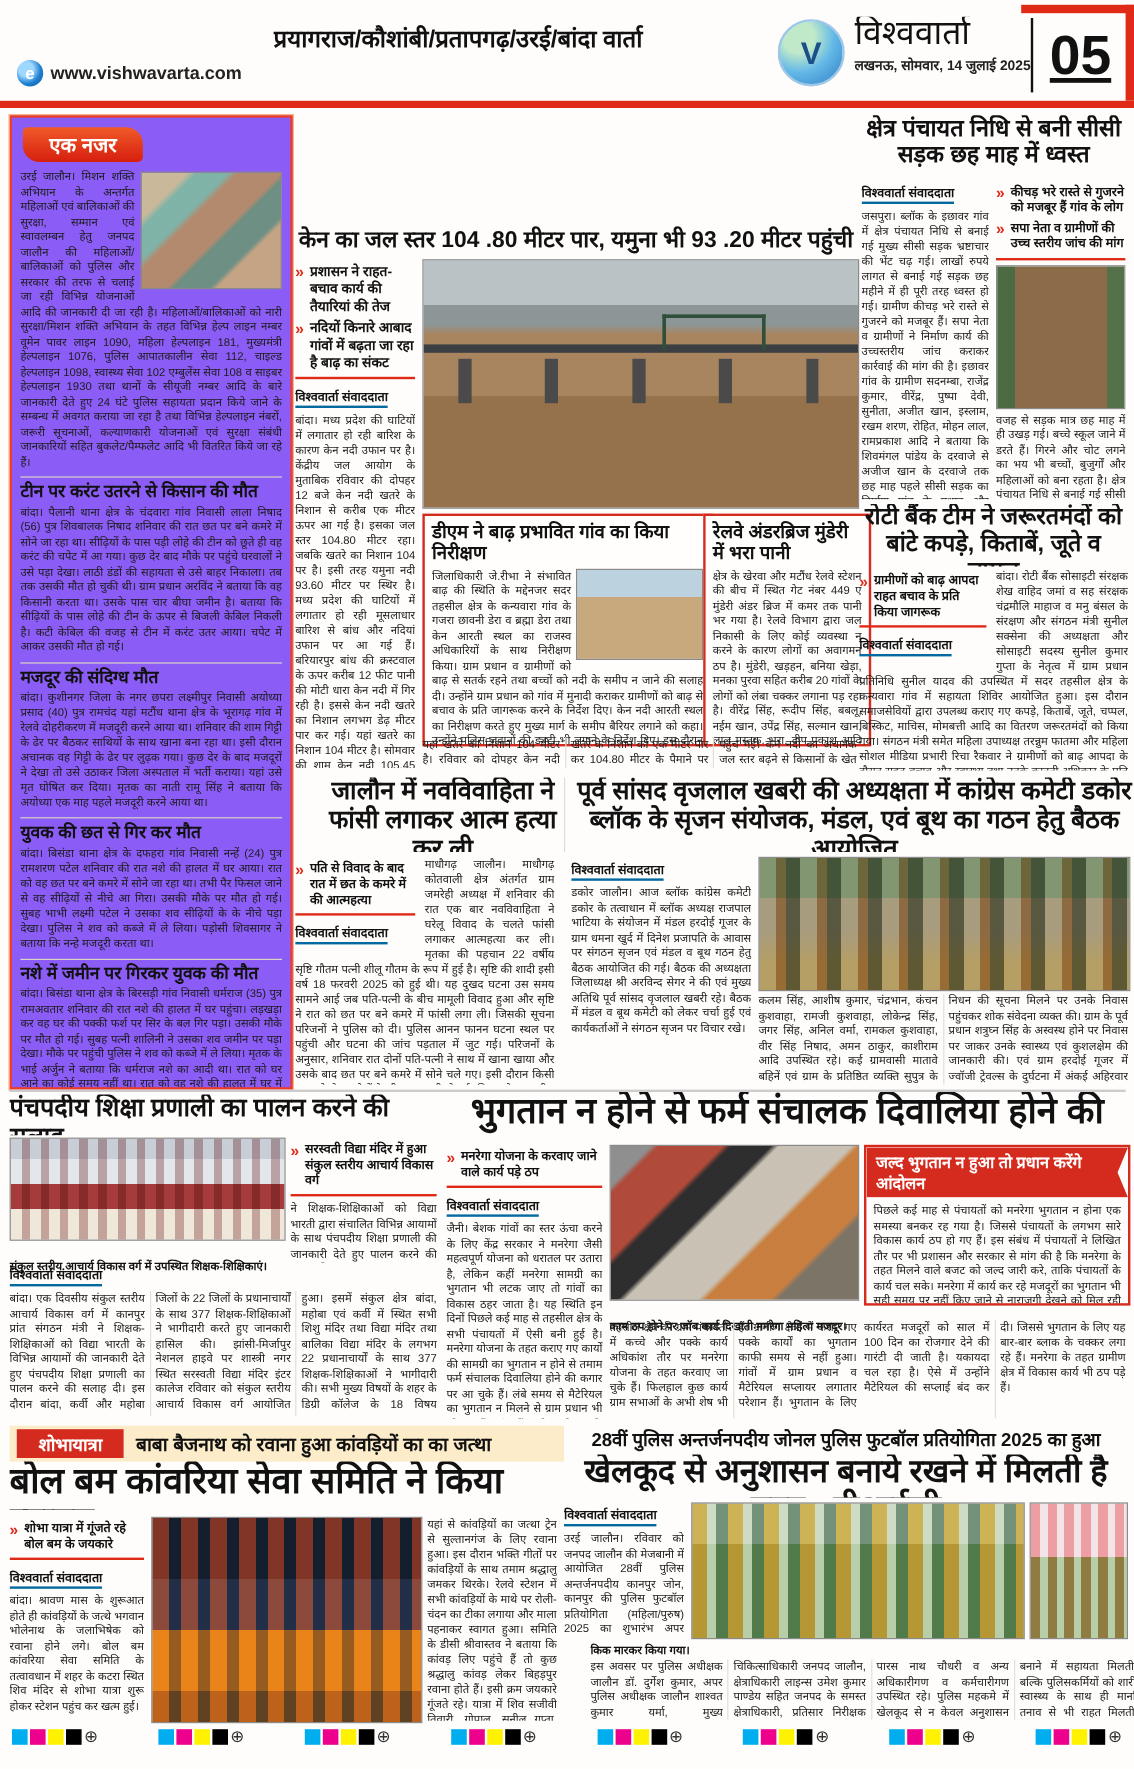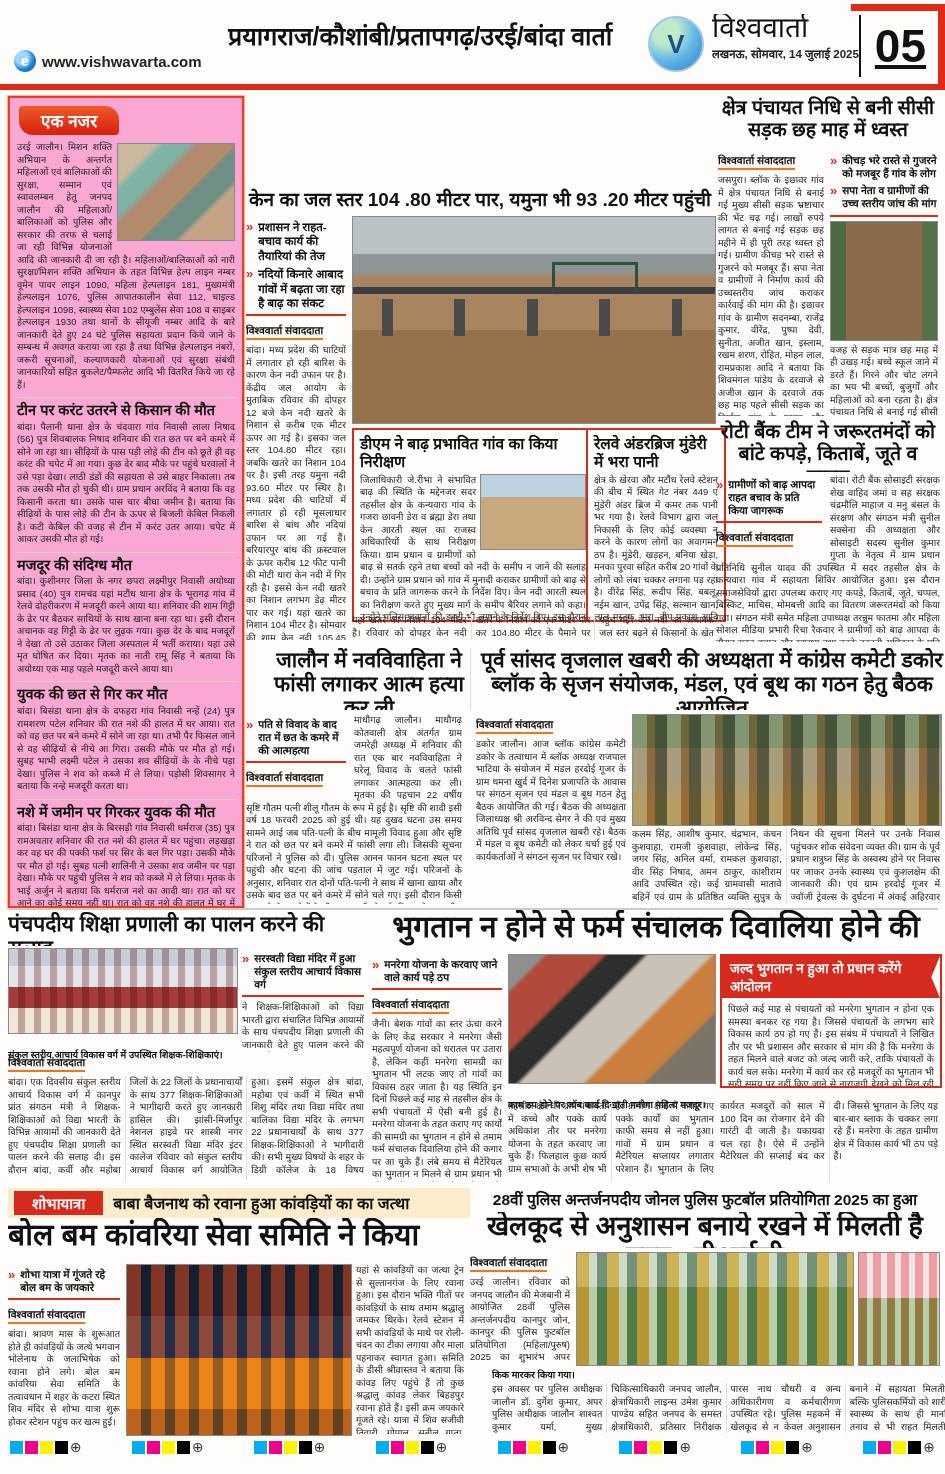--- a/index.html
+++ b/index.html
@@ -5,47 +5,47 @@
   html,body{margin:0;padding:0;background:#fff;}
   .page{position:relative;width:945px;height:1474px;background:#fffdfb;
         font-family:"Liberation Sans","DejaVu Sans",sans-serif;color:#111;overflow:hidden;}
   .abs{position:absolute;overflow:hidden;}
 
   
   .hdr-url{font-weight:bold;font-size:15px;color:#222;display:flex;align-items:center;gap:6px;}
   .e-icon{width:22px;height:22px;border-radius:50%;
      background:radial-gradient(circle at 35% 35%,#9fd8ff 0 30%,#1e7fd0 60%,#0b5aa0 100%);
      color:#fff;font-weight:bold;text-align:center;line-height:22px;font-size:14px;}
-  .region-line{font-weight:bold;font-size:25px;letter-spacing:0px;white-space:nowrap;}
+  .region-line{font-weight:bold;font-size:20px;letter-spacing:0px;white-space:nowrap;}
   .masthead{font-weight:normal;font-size:28px;line-height:1;}
   .dateline{font-weight:bold;font-size:11.5px;margin-top:4px;color:#222;}
   .logo-globe{width:52px;height:52px;border-radius:50%;
      background:radial-gradient(circle at 30% 25%,#bfe9c9 0 25%,#63b8e8 55%,#2e7fc2 100%);
      display:flex;align-items:center;justify-content:center;
      color:#1b4f8a;font-weight:bold;font-size:26px;border:2px solid #9ec7e8;}
   .pgnum{font-size:46px;font-weight:bold;line-height:1;padding:8px 10px 8px 14px;
      border-left:2px solid #111;text-decoration:underline;}
   .pg-wrap{border-top:7px solid #e02a18;border-right:7px solid #e02a18;padding:4px 2px 10px 8px;}
   .red-rule{position:absolute;left:0;top:84px;width:945px;height:6px;background:#e02a18;}
 
   
   .bt{font-size:9.4px;line-height:1.33;text-align:justify;color:#1c1c1c;}
   .cols2{column-count:2;column-gap:9px;column-rule:1px solid #e4ded6;}
   .cols3{column-count:3;column-gap:9px;column-rule:1px solid #e4ded6;}
   .cols4{column-count:4;column-gap:9px;column-rule:1px solid #e4ded6;}
-  .byline{font-weight:bold;font-size:10.5px;border-bottom:2px solid #f97316;
+  .byline{font-weight:bold;font-size:10.5px;border-bottom:2px solid #0369a1;
           display:inline-block;margin:3px 0 4px 0;padding-bottom:1px;}
   .bullet{display:flex;gap:5px;margin:4px 0;font-weight:bold;font-size:11.5px;line-height:1.25;}
   .chev{color:#e02a18;font-weight:bold;font-size:13px;line-height:1.1;flex:0 0 auto;}
   .red-sep{height:2px;background:#e02a18;margin:4px 0;}
   .photo{border:1px solid #8a8a8a;}
   .cap{font-weight:bold;font-size:9.5px;margin-top:14px;}
 
   
-  .sidebar{border:2px solid #ef3b22;outline:1px solid #f9b38c;background:#f9a8d4;padding:6px 7px;}
+  .sidebar{border:2px solid #ef3b22;outline:1px solid #f9b38c;background:#8b5cf6;padding:6px 7px;}
   .eknajar{display:inline-block;background:linear-gradient(180deg,#f05a28,#d61f0e);color:#fff;
      font-weight:bold;font-size:17px;padding:3px 22px;border-radius:4px 14px 4px 14px;margin:2px 0 6px 2px;}
   .sb-h{font-weight:bold;font-size:14.5px;line-height:1.15;margin:6px 0 2px 0;border-top:1px solid #d9d2c6;padding-top:4px;}
   .sb-h.first{border-top:none;padding-top:0;}
   .sb-photo{float:right;width:116px;height:96px;margin:2px 0 3px 5px;
      background:linear-gradient(135deg,#c9b89a 0 18%,#7fb3a8 22% 34%,#b48a6e 38% 55%,#6d8f84 58% 72%,#c4a484 75% 100%);}
 
   
   .h-main{font-weight:bold;font-size:37px;line-height:1.12;text-align:center;letter-spacing:-0.5px;}
   .h-sub{font-weight:bold;font-size:19px;text-align:center;margin-top:4px;}

